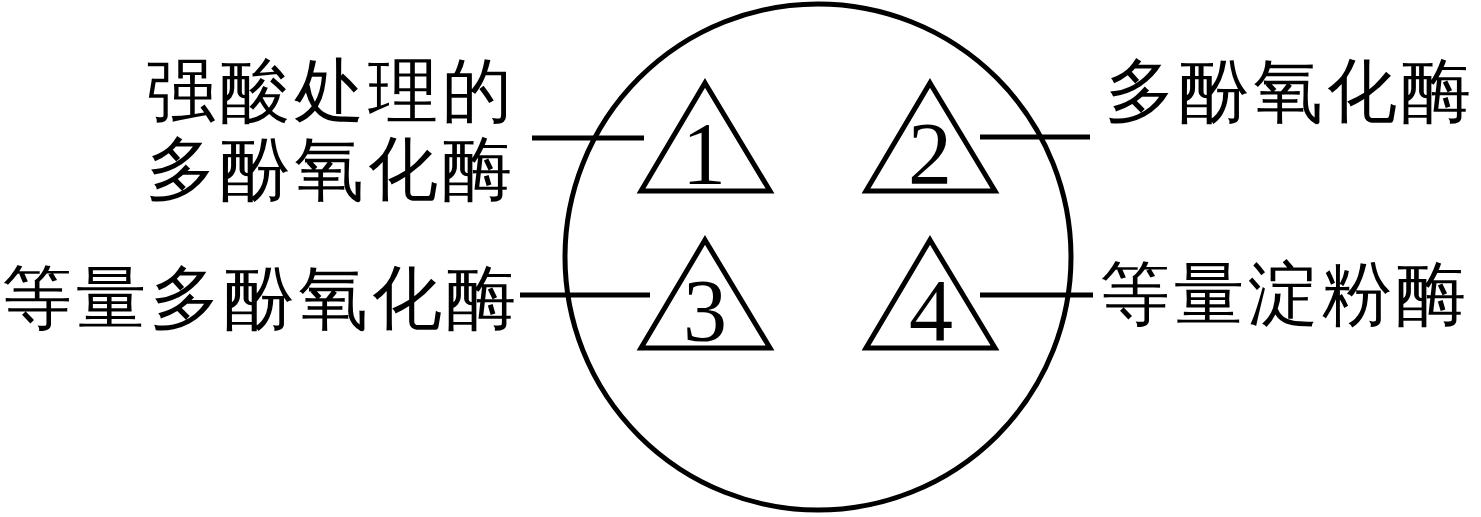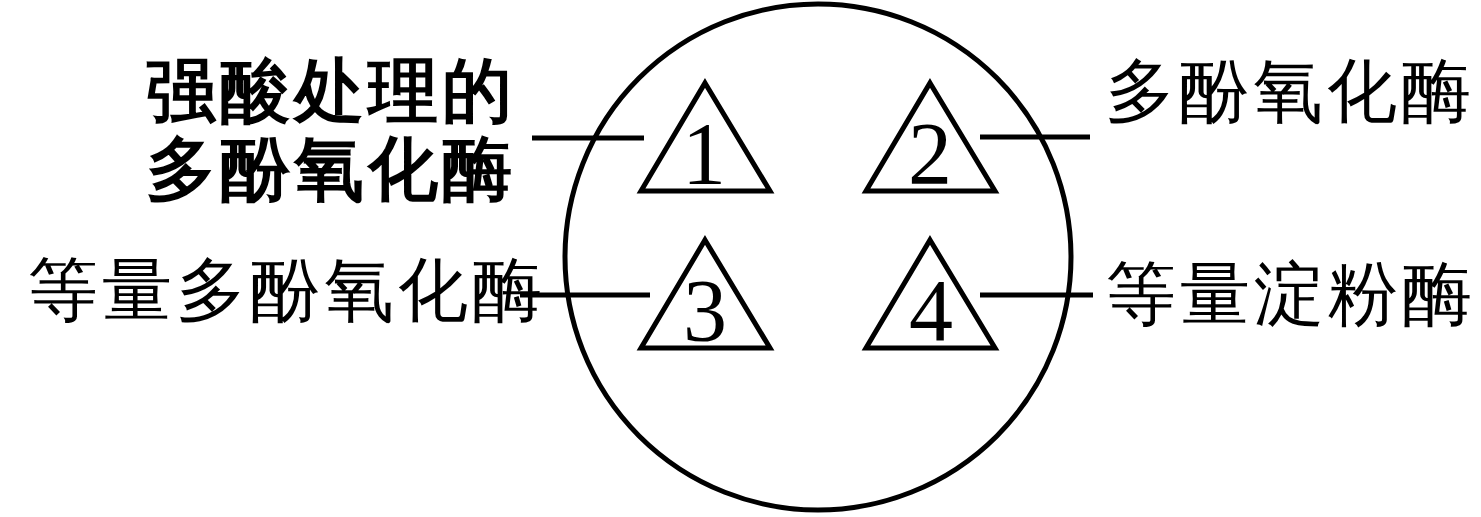--- a/index.html
+++ b/index.html
@@ -21,21 +21,21 @@
   }
   .cjk-label {
     position: absolute;
     font-family: "Liberation Serif", "DejaVu Serif", serif;
     font-size: 70px;
     line-height: 78px;
     letter-spacing: 4px;
     color: #000000;
     white-space: nowrap;
   }
-  .align-right { text-align: left; font-weight: bold; }
+  .align-right { text-align: left; }
   .well-number {
     font-family: "Liberation Serif", "DejaVu Serif", serif;
     font-size: 88px;
     fill: #000000;
   }
 </style>
 </head>
 <body>
 
 <div id="stage">
@@ -62,17 +62,17 @@
 
   <div class="cjk-label align-right" style="right: 965px; top: 53px;">
     <div>强酸处理的</div>
     <div>多酚氧化酶</div>
   </div>
 
   <div class="cjk-label" style="left: 1105px; top: 53px;">
     <div>多酚氧化酶</div>
   </div>
 
-  <div class="cjk-label" style="left: 2px; top: 252px; margin-left: 26px;">等量多酚氧化酶</div>
+  <div class="cjk-label" style="left: 2px; top: 260px;">等量多酚氧化酶</div>
 
-  <div class="cjk-label" style="left: 1100px; top: 256px; margin-left: 6px;">等量淀粉酶</div>
+  <div class="cjk-label" style="left: 1100px; top: 256px;">等量淀粉酶</div>
 
 </div>
 
 </body></html>

